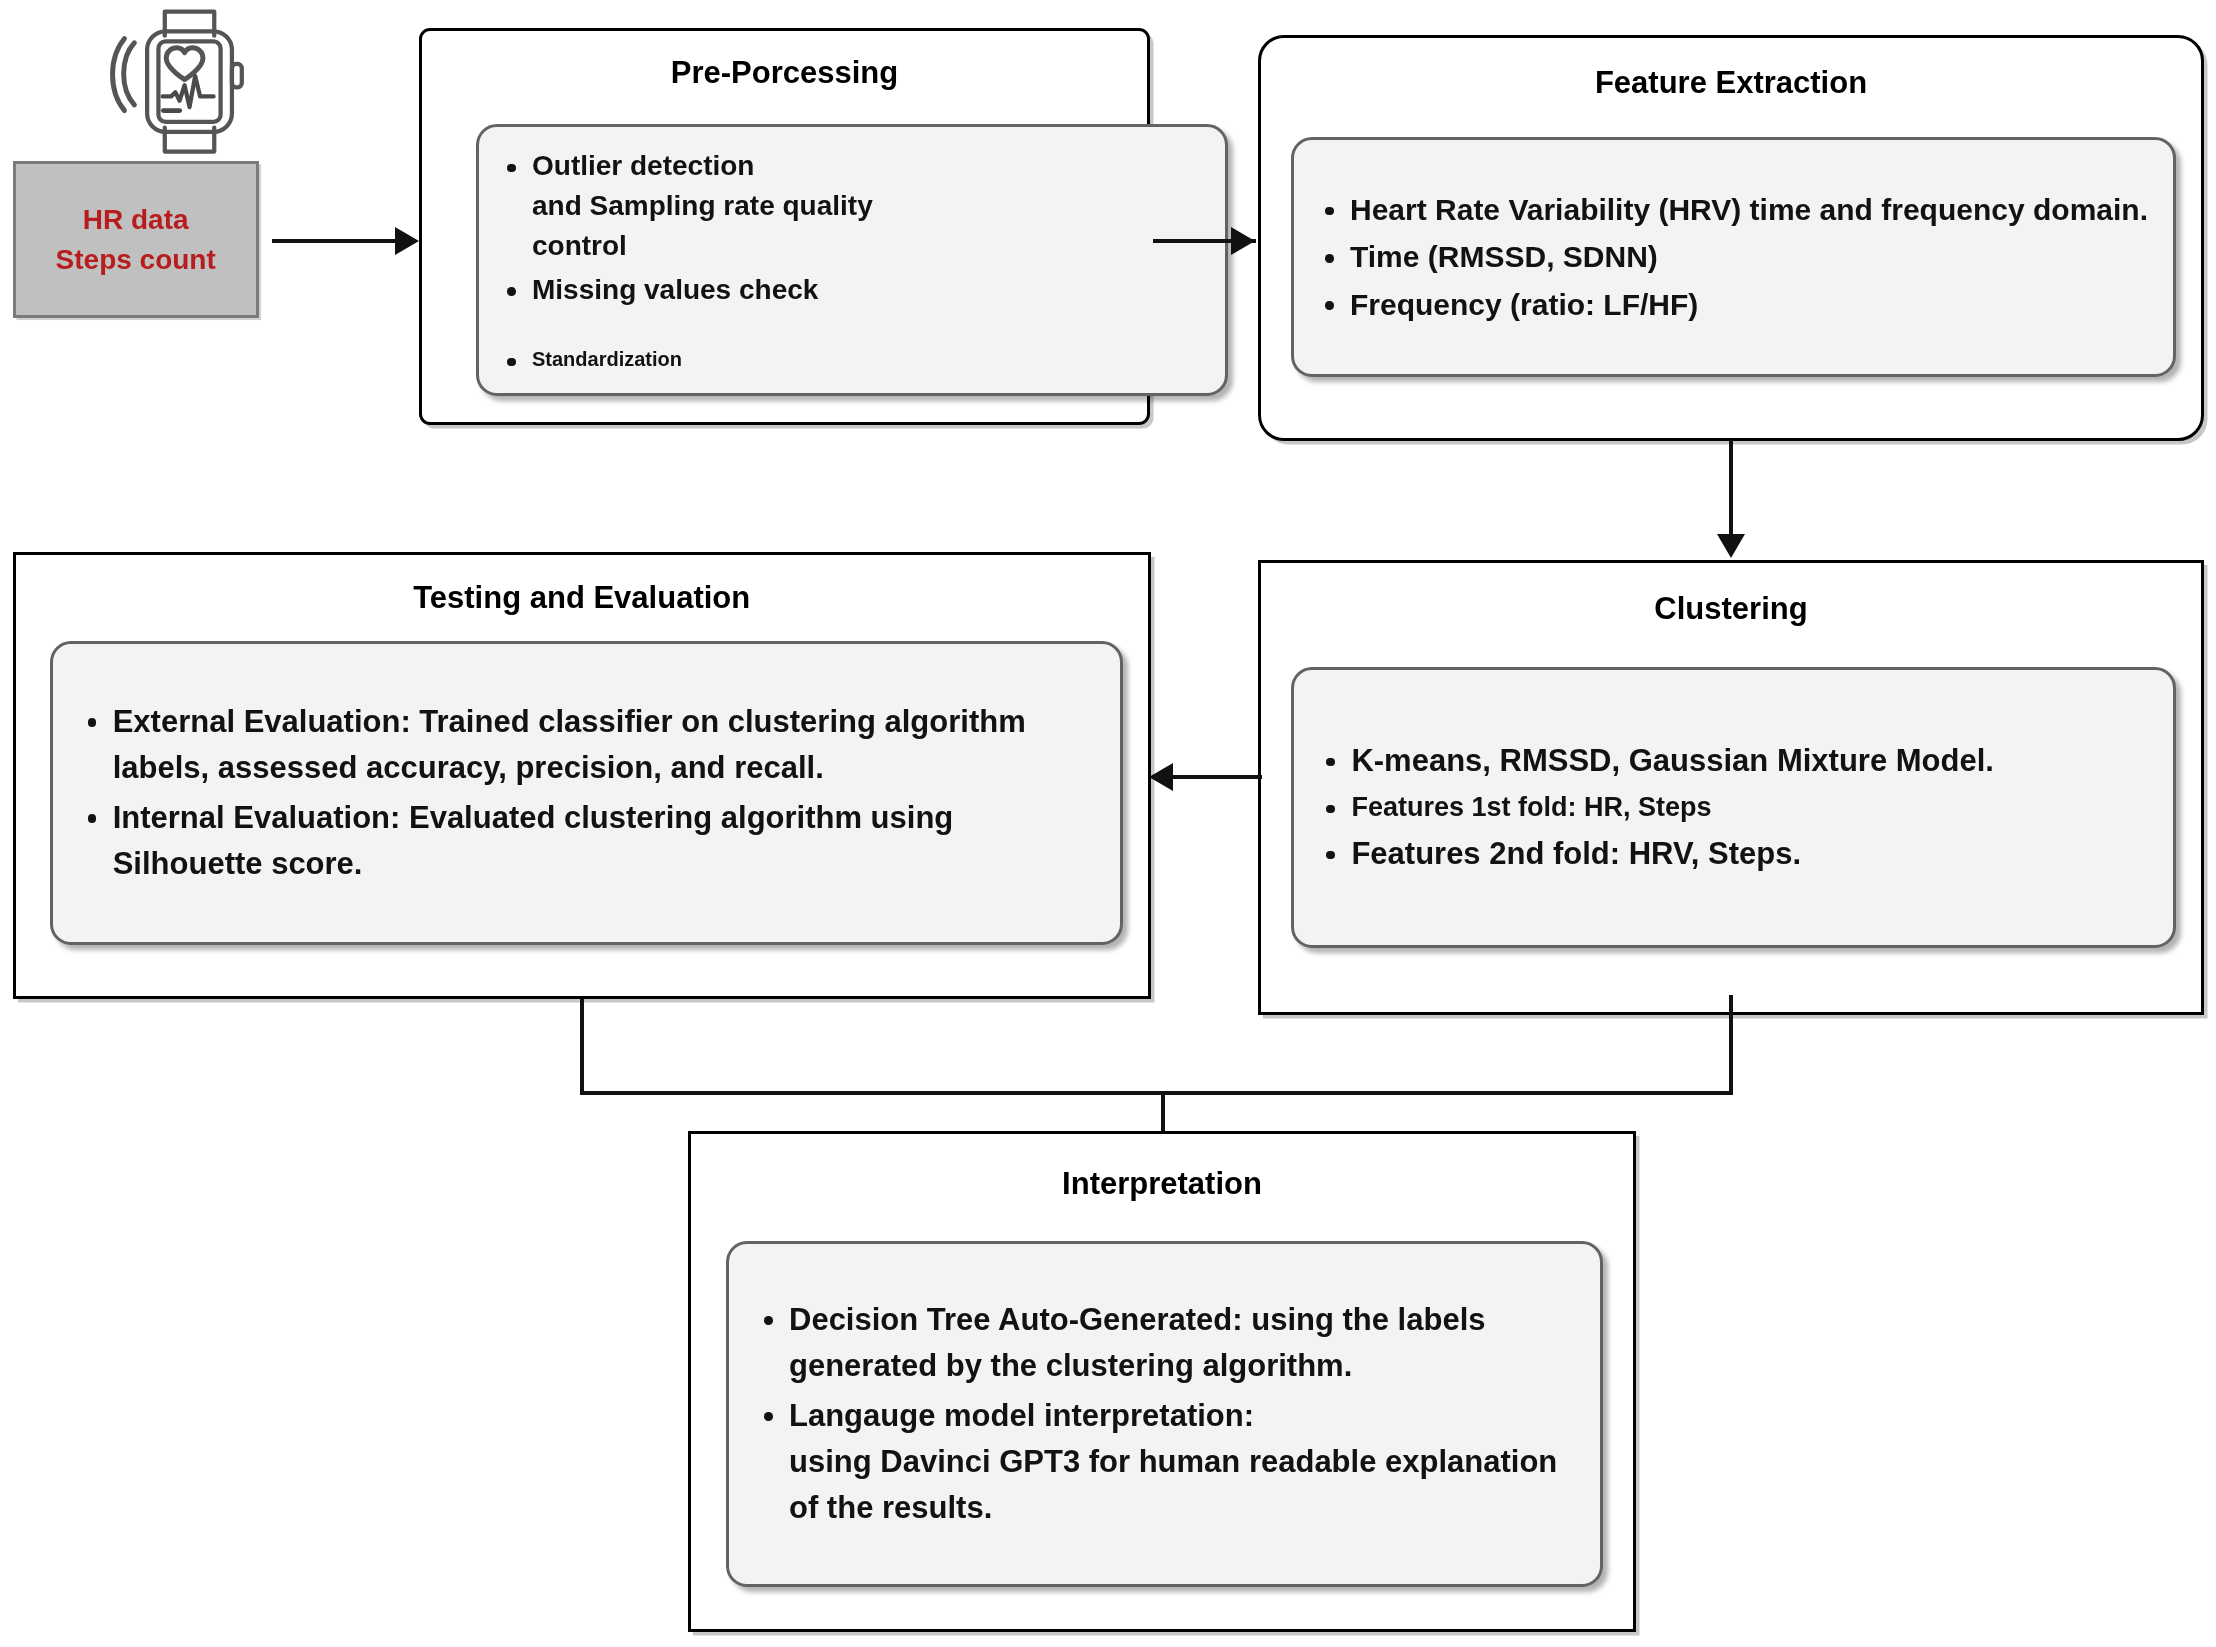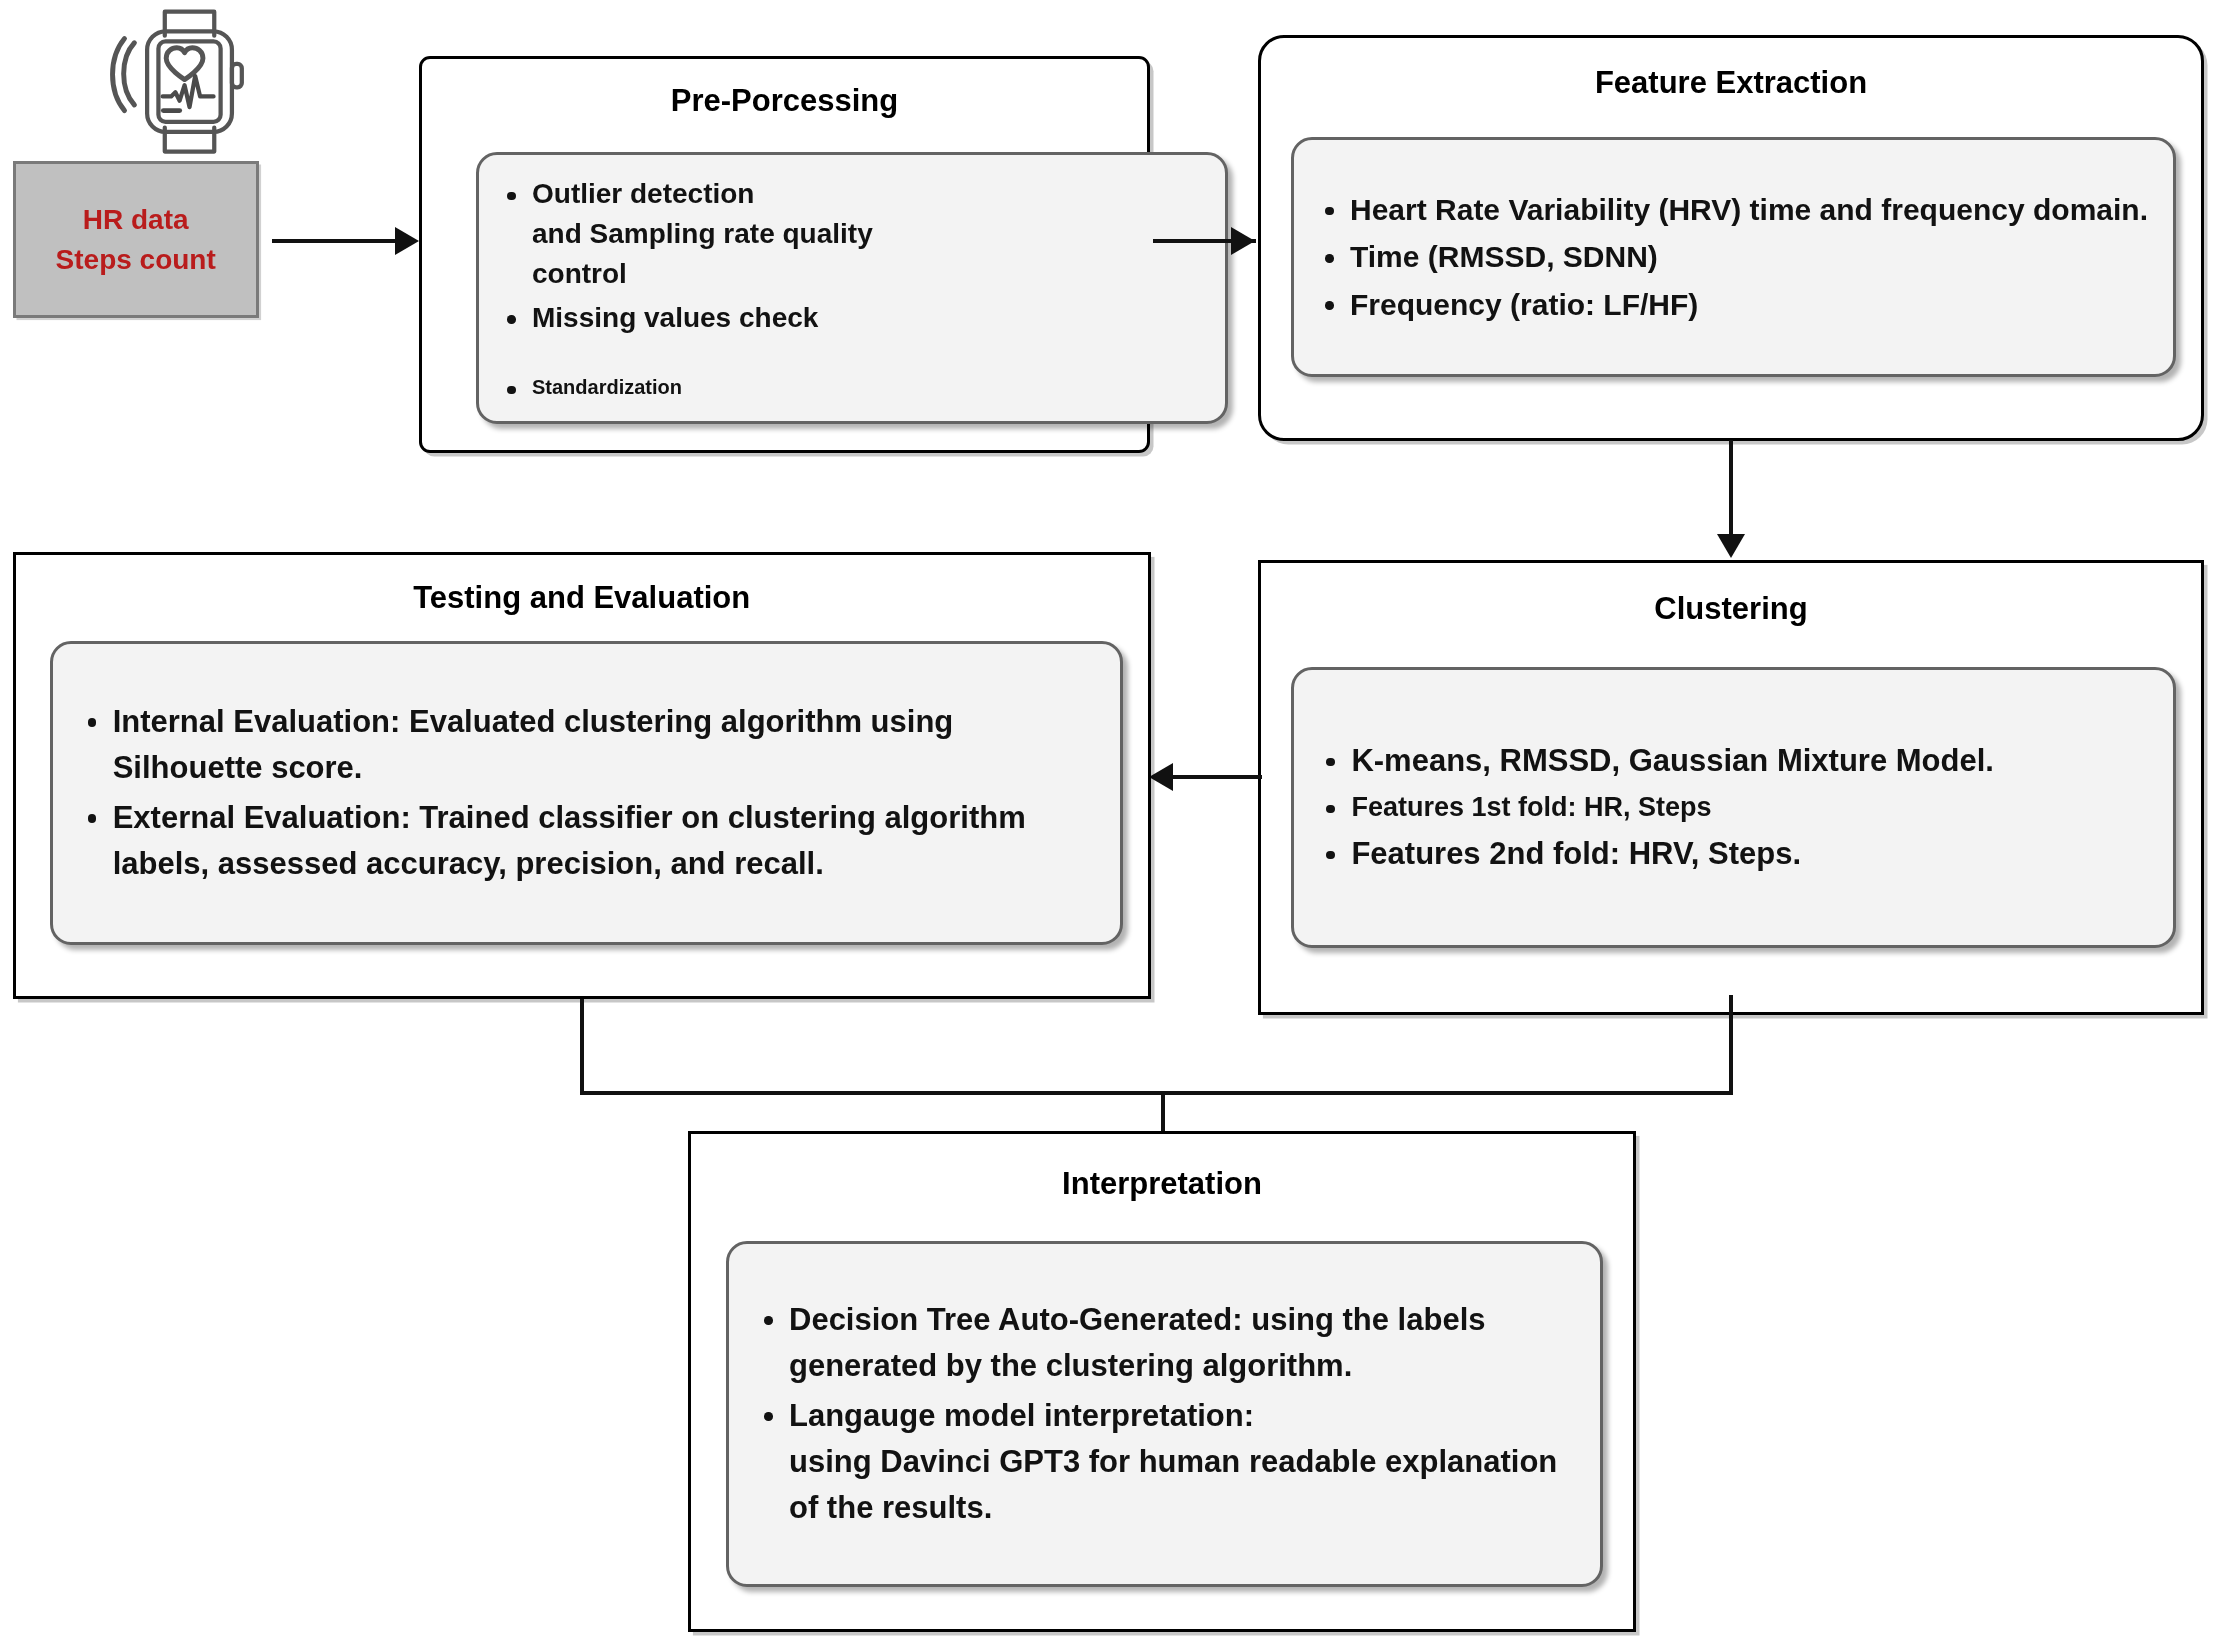--- a/index.html
+++ b/index.html
@@ -159,21 +159,21 @@
   </div>
 
   <div id="hr-data-box" style="left:12.7px; top:161px; width:246px; height:157px;">
     <span>HR data</span>
     <span>Steps count</span>
   </div>
 
   <div class="conn conn-h" style="left:272px; top:239px; width:124px;"></div>
   <div class="arrow arrow-right" style="left:395px; top:227px;"></div>
 
-  <div class="stage-box" style="left:419px; top:56px; width:731px; height:397px;border-radius:11px;">
+  <div class="stage-box" style="left:419px; top:28px; width:731px; height:397px;border-radius:11px;">
     <div class="stage-title" style="top:24px;">Pre-Porcessing</div>
     <div class="panel" style="left:54px; top:93px; width:752px; height:272px; padding:18.4px 21px;">
       <ul>
         <li style="font-size:28px; line-height:1.42; white-space:pre-line;">Outlier detection
 and Sampling rate quality
 control</li>
         <li style="font-size:28px; line-height:1.42;">Missing values check</li>
         <li style="font-size:20px; line-height:1.42;margin-top:36px;">Standardization</li>
       </ul>
     </div>
@@ -207,22 +207,22 @@
     </div>
   </div>
 
   <div class="conn conn-h" style="left:1173px; top:775px; width:89px;"></div>
   <div class="arrow arrow-left" style="left:1149px; top:763px;"></div>
 
   <div class="stage-box" style="left:12.7px; top:552px; width:1138px; height:447px;">
     <div class="stage-title" style="top:25.4px;">Testing and Evaluation</div>
     <div class="panel" style="left:34px; top:86px; width:1073px; height:304px; padding:17px 28px;">
       <ul>
+        <li style="font-size:31px; line-height:1.48;">External Evaluation: Trained classifier on clustering algorithm labels, assessed accuracy, precision, and recall.</li>
         <li style="font-size:31px; line-height:1.48;">Internal Evaluation: Evaluated clustering algorithm using Silhouette score.</li>
-        <li style="font-size:31px; line-height:1.48;">External Evaluation: Trained classifier on clustering algorithm labels, assessed accuracy, precision, and recall.</li>
       </ul>
     </div>
   </div>
 
   <div class="conn conn-v" style="left:580px; top:999px; width:3.5px; height:94px;"></div>
   <div class="conn conn-v" style="left:1729px; top:995px; width:3.5px; height:97px;"></div>
   <div class="conn conn-h" style="left:580px; top:1091px; width:1153px;"></div>
   <div class="conn conn-v" style="left:1161px; top:1091px; width:3.5px; height:81px;"></div>
   <div class="arrow arrow-down" style="left:1148px; top:1166px;"></div>
 

